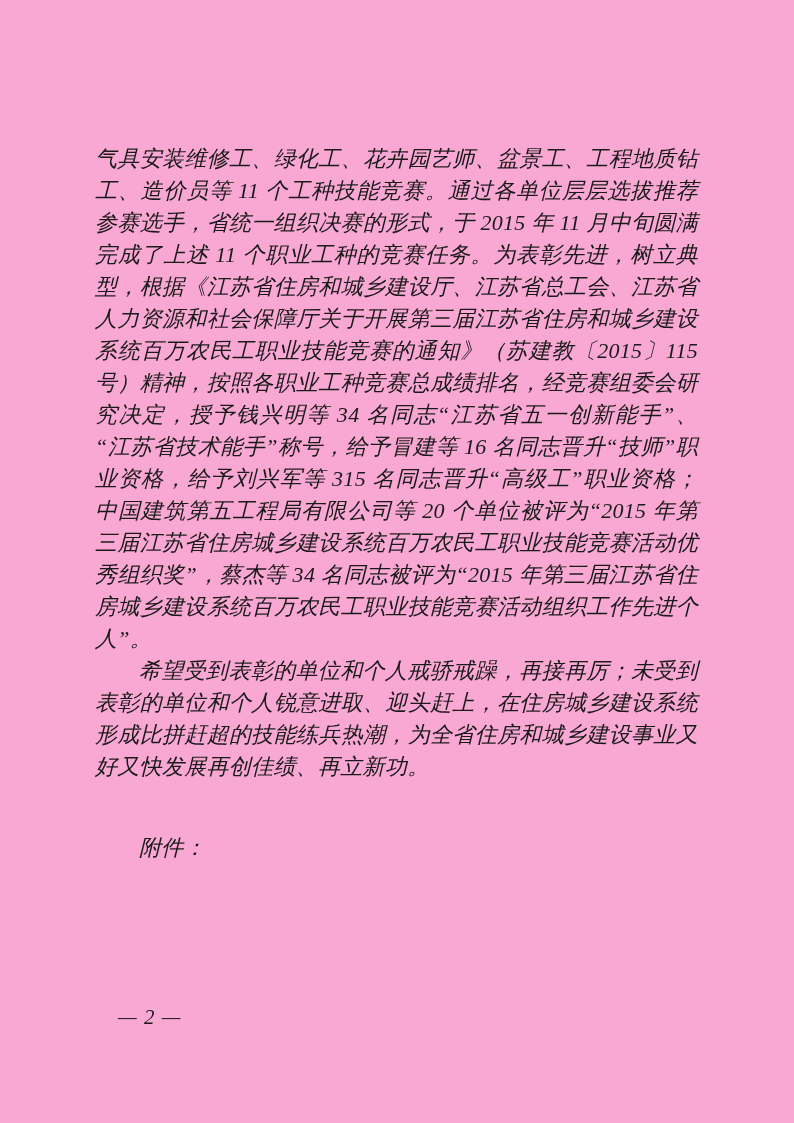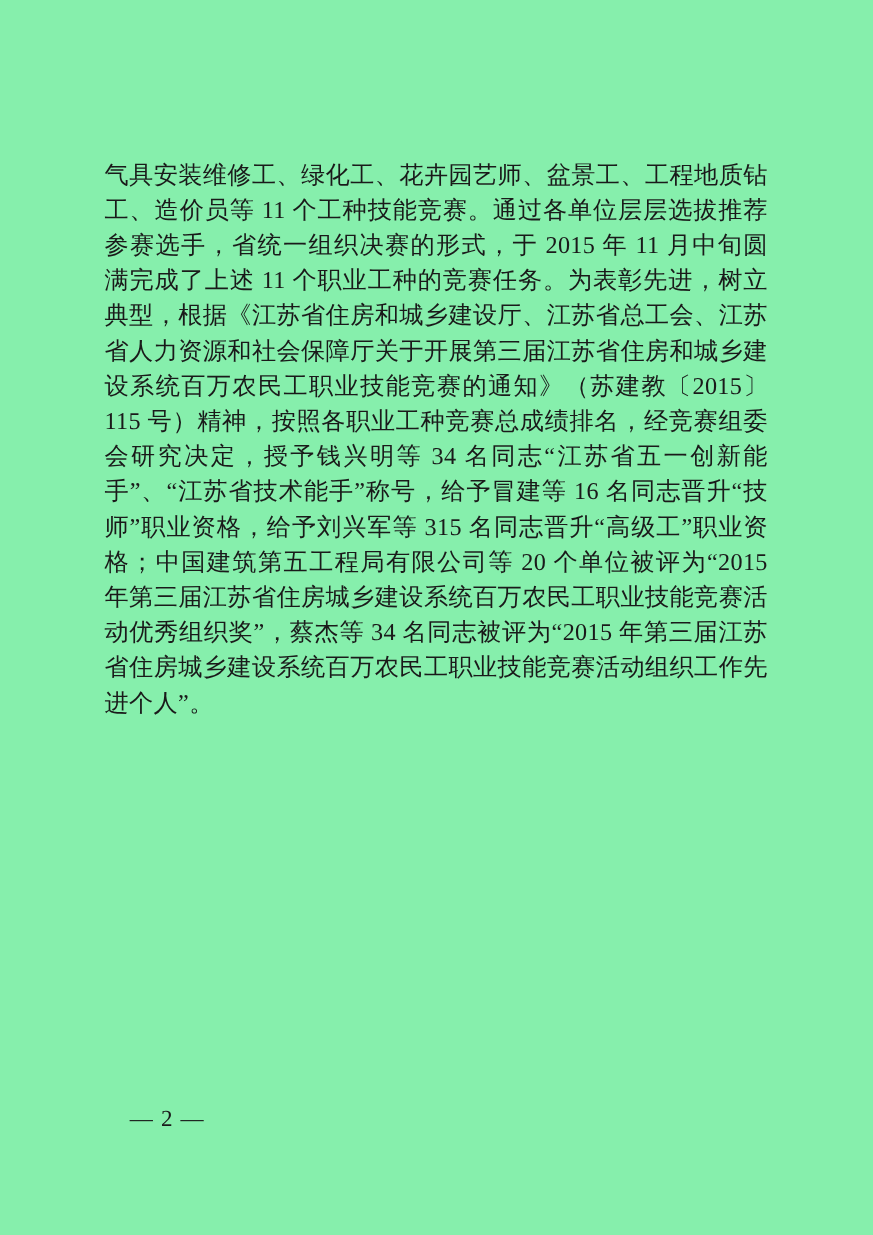--- a/index.html
+++ b/index.html
@@ -4,24 +4,25 @@
 <style>
   html, body {
     margin: 0;
     padding: 0;
     background: #ffffff;
   }
   .page {
     position: relative;
     width: 794px;
     height: 1123px;
-    background: #86efac;
+    background: #f9a8d4;
     overflow: hidden;
     color: #1a1a1a;
     font-family: "Liberation Serif", "DejaVu Serif", serif;
+    font-style: italic;
   }
   .content {
     position: absolute;
     left: 95px;
     top: 143px;
     width: 603px;
   }
   .para {
     margin: 0;
     font-size: 22px;
@@ -58,19 +59,21 @@
     letter-spacing: 1px;
     color: #1a1a1a;
   }
 </style>
 </head>
 <body>
 
 <div class="page">
   <main class="content">
     <p class="para">气具安装维修工、绿化工、花卉园艺师、盆景工、工程地质钻工、造价员等 11 个工种技能竞赛。通过各单位层层选拔推荐参赛选手，省统一组织决赛的形式，于 2015 年 11 月中旬圆满完成了上述 11 个职业工种的竞赛任务。为表彰先进，树立典型，根据《江苏省住房和城乡建设厅、江苏省总工会、江苏省人力资源和社会保障厅关于开展第三届江苏省住房和城乡建设系统百万农民工职业技能竞赛的通知》（苏建教〔2015〕115 号）精神，按照各职业工种竞赛总成绩排名，经竞赛组委会研究决定，授予钱兴明等 34 名同志“江苏省五一创新能手”、“江苏省技术能手”称号，给予冒建等 16 名同志晋升“技师”职业资格，给予刘兴军等 315 名同志晋升“高级工”职业资格；中国建筑第五工程局有限公司等 20 个单位被评为“2015 年第三届江苏省住房城乡建设系统百万农民工职业技能竞赛活动优秀组织奖”，蔡杰等 34 名同志被评为“2015 年第三届江苏省住房城乡建设系统百万农民工职业技能竞赛活动组织工作先进个人”。</p>
+    <p class="para indent">希望受到表彰的单位和个人戒骄戒躁，再接再厉；未受到表彰的单位和个人锐意进取、迎头赶上，在住房城乡建设系统形成比拼赶超的技能练兵热潮，为全省住房和城乡建设事业又好又快发展再创佳绩、再立新功。</p>
     <div class="attachment">
+      <span class="att-label">附件：</span>
     </div>
   </main>
   <footer class="page-footer">
     <span>— 2 —</span>
   </footer>
 </div>
 
 </body></html>

